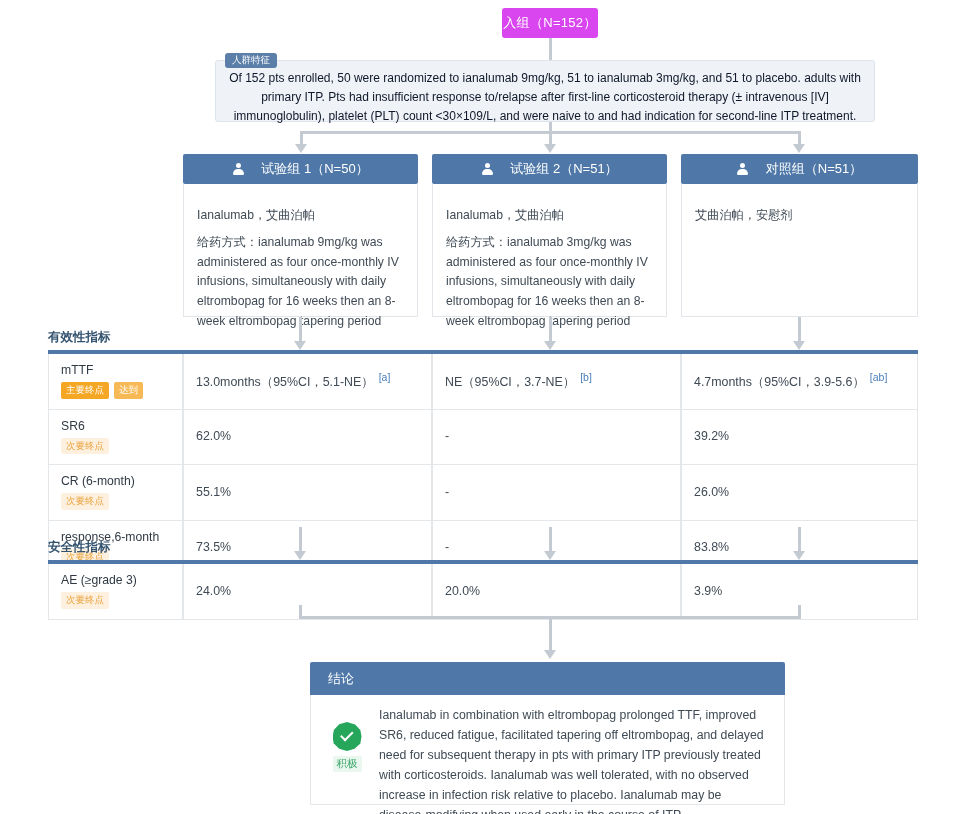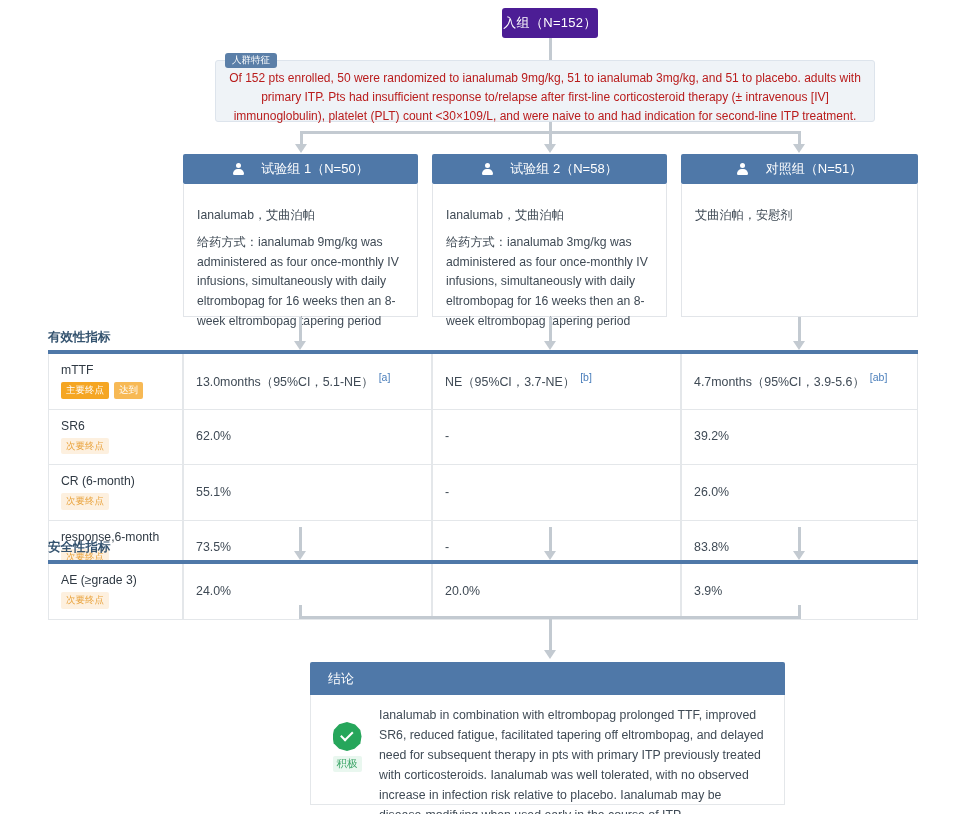--- a/index.html
+++ b/index.html
@@ -24,21 +24,21 @@
     border-left: 6.5px solid transparent;
     border-right: 6.5px solid transparent;
     border-top: 9px solid #c3cad1;
   }
 
   
   .enroll-box {
     position: absolute;
     left: 502px; top: 8px;
     width: 96px; height: 30px;
-    background: #4c1d95;
+    background: #d946ef;
     border-radius: 3px;
     color: #ffffff;
     font-size: 13px;
     display: flex; align-items: center; justify-content: center;
     letter-spacing: .3px;
   }
 
   
   .pop-panel {
     position: absolute;
@@ -58,21 +58,21 @@
     border-radius: 3px;
     line-height: 1;
   }
   .pop-text {
     position: absolute;
     left: 228px; top: 69px;
     width: 634px;
     text-align: center;
     font-size: 12px;
     line-height: 1.58;
-    color: #b91c1c;
+    color: #0f172a;
   }
 
   
   .arm-head {
     position: absolute;
     top: 154px; height: 30px;
     background: #4f78a8;
     color: #fff;
     font-size: 13px;
     display: flex; align-items: center; justify-content: center;
@@ -227,21 +227,21 @@
   <span class="person-icon"></span>
   <span>试验组 1（N=50）</span>
 </div>
 <div class="arm-body" style="left:183px; width:235px;">
   <div class="drugs">Ianalumab，艾曲泊帕</div>
   <div>给药方式：ianalumab 9mg/kg was administered as four once-monthly IV infusions, simultaneously with daily eltrombopag for 16 weeks then an 8-week eltrombopag tapering period</div>
 </div>
 
 <div class="arm-head" style="left:432px; width:235px;">
   <span class="person-icon"></span>
-  <span>试验组 2（N=58）</span>
+  <span>试验组 2（N=51）</span>
 </div>
 <div class="arm-body" style="left:432px; width:235px;">
   <div class="drugs">Ianalumab，艾曲泊帕</div>
   <div>给药方式：ianalumab 3mg/kg was administered as four once-monthly IV infusions, simultaneously with daily eltrombopag for 16 weeks then an 8-week eltrombopag tapering period</div>
 </div>
 
 <div class="arm-head" style="left:681px; width:237px;">
   <span class="person-icon"></span>
   <span>对照组（N=51）</span>
 </div>

